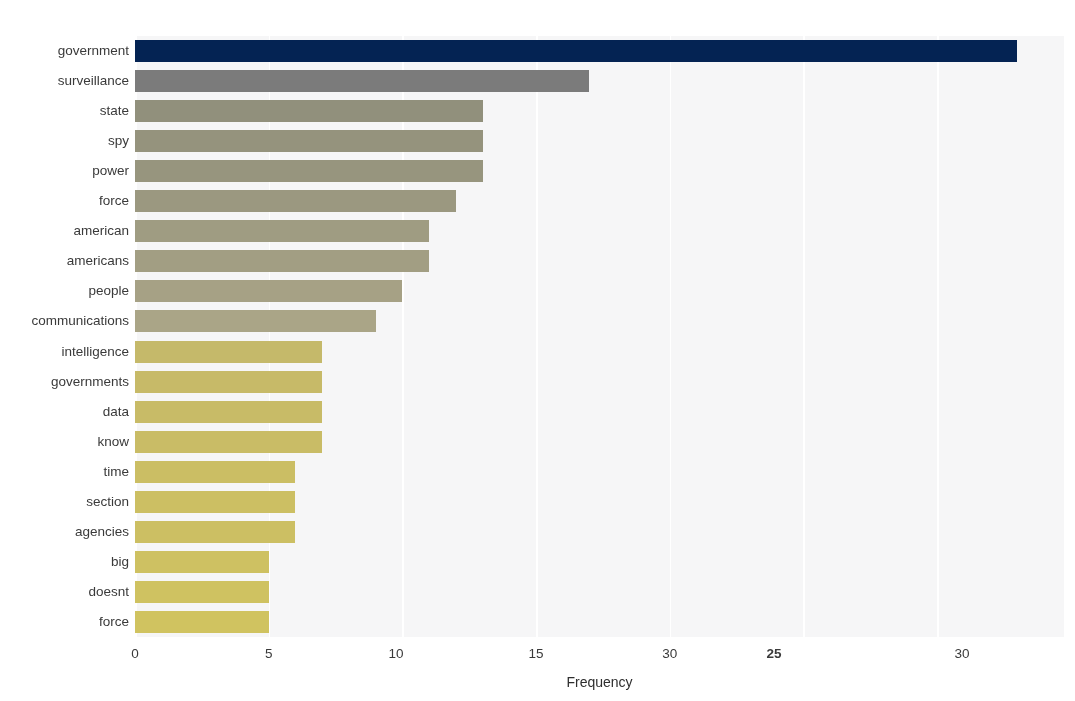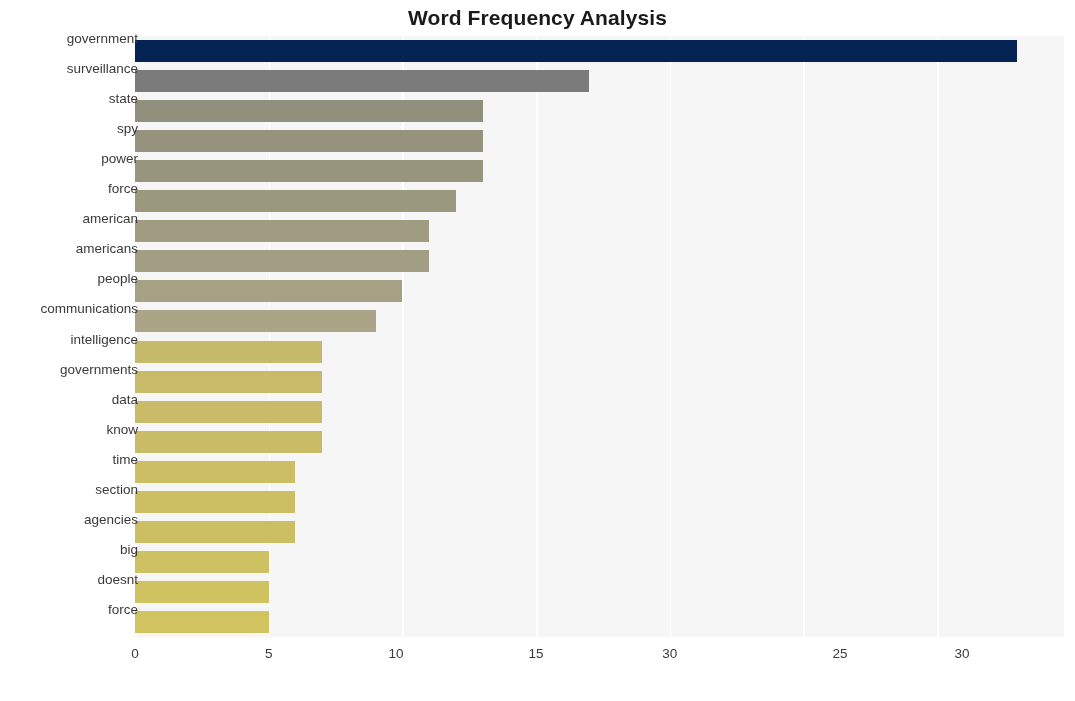--- a/index.html
+++ b/index.html
@@ -64,24 +64,23 @@
 
   .bar {
     position: absolute;
     left: 0;
     height: 22px;
   }
 
   #y-labels {
     position: absolute;
     left: 0;
-    top: 24px;
+    top: 36px;
     width: 129px;
     height: 601px;
-    padding-left: 9px;
   }
 
   .y-tick-label {
     position: absolute;
     right: 0;
     width: 129px;
     text-align: right;
     font-size: 13.5px;
     color: #3a3a3a;
     white-space: nowrap;
@@ -113,21 +112,20 @@
     text-align: center;
     font-size: 14px;
     color: #2e2e2e;
   }
 </style>
 </head>
 <body>
 
 <div id="chart-figure">
 
-  <div id="chart-title">Word Frequency Analysis</div>
 
   <div id="plot-area">
     <div id="gridlines-layer">
         <div class="gridline" style="left: 0px;"></div>
         <div class="gridline" style="left: 133.669px;"></div>
         <div class="gridline" style="left: 267.338px;"></div>
         <div class="gridline" style="left: 401.007px;"></div>
         <div class="gridline" style="left: 534.676px;"></div>
         <div class="gridline" style="left: 668.345px;"></div>
         <div class="gridline" style="left: 802.014px;"></div>
@@ -178,18 +176,19 @@
       <div class="y-tick-label" style="top: 548.925px;">doesnt</div>
       <div class="y-tick-label" style="top: 578.975px;">force</div>
     </div>
 
   <div id="x-labels">
       <div class="x-tick-label" style="left: 135px;">0</div>
       <div class="x-tick-label" style="left: 268.669px;">5</div>
       <div class="x-tick-label" style="left: 396px;">10</div>
       <div class="x-tick-label" style="left: 536.007px;">15</div>
       <div class="x-tick-label" style="left: 669.676px;">30</div>
-      <div class="x-tick-label" style="left: 840px;">25</div>
+      <div class="x-tick-label" style="left: 774px; font-weight: bold;">25</div>
       <div class="x-tick-label" style="left: 918px; margin-left: 44px;">30</div>
     </div>
 
+  <div id="x-axis-title">Frequency</div>
 
 </div>
 
 </body></html>

